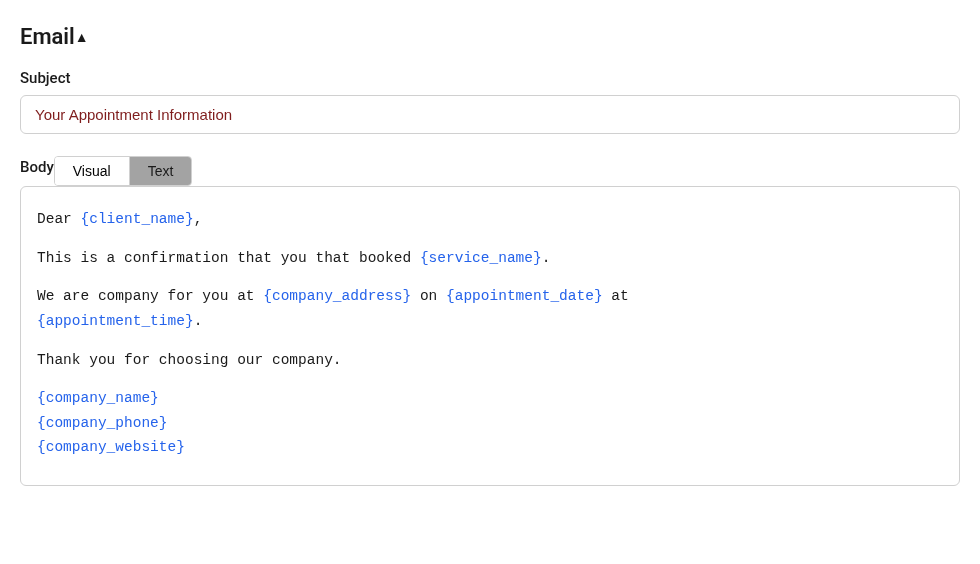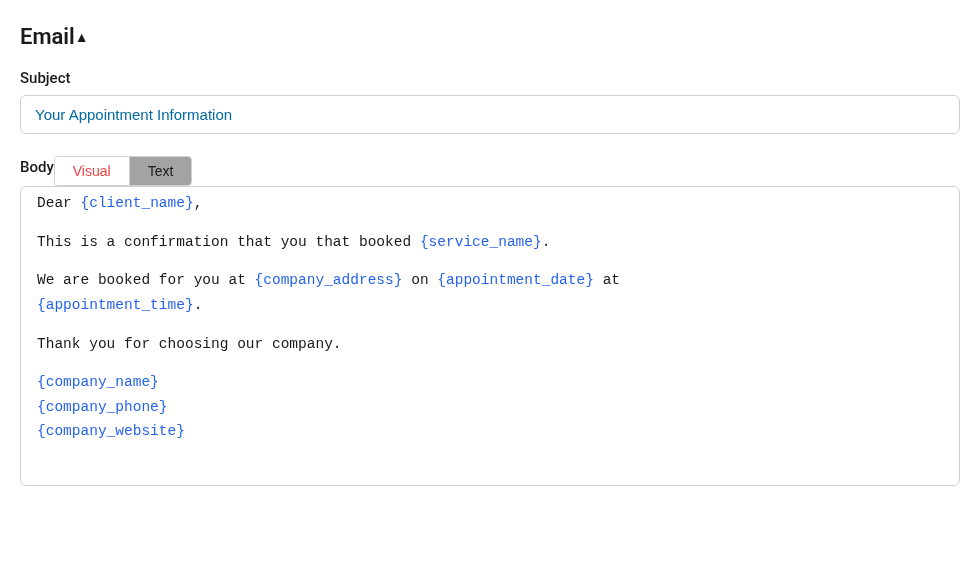--- a/index.html
+++ b/index.html
@@ -42,21 +42,21 @@
       color: #1a1a1a;
       margin-bottom: 8px;
     }
 
     .subject-input {
       width: 100%;
       border: 1px solid #d0d0d0;
       border-radius: 6px;
       padding: 10px 14px;
       font-size: 15px;
-      color: #0369a1;
+      color: #7f1d1d;
       outline: none;
       background: #fff;
       margin-bottom: 22px;
     }
 
     .body-header {
       display: flex;
       align-items: center;
       margin-bottom: 0px;
     }
@@ -64,41 +64,41 @@
     .body-tabs {
       display: flex;
       border: 1px solid #d0d0d0;
       border-radius: 4px;
       overflow: hidden;
     }
 
     .body-tab {
       padding: 6px 18px;
       font-size: 14px;
-      color: #ef4444;
+      color: #000000;
       cursor: pointer;
       background: #fff;
       border: none;
       outline: none;
     }
 
     .body-tab:first-child {
       border-right: 1px solid #d0d0d0;
     }
 
     .body-tab.active {
       background: #a3a3a3;
       font-weight: 500;
       color: #1a1a1a;
     }
 
     .body-editor {
       border: 1px solid #d0d0d0;
       border-radius: 6px;
-      padding: 4px 16px 20px 16px;
+      padding: 20px 16px 20px 16px;
       font-family: 'Courier New', Courier, monospace;
       font-size: 14.5px;
       line-height: 1.7;
       color: #1a1a1a;
       background: #fff;
       min-height: 300px;
     }
 
     .body-paragraph {
       margin-bottom: 14px;
@@ -148,21 +148,21 @@
 
     <div class="body-paragraph">
       <span>Dear </span><span class="template-var">{client_name}</span><span>,</span>
     </div>
 
     <div class="body-paragraph">
       <span>This is a confirmation that you that booked </span><span class="template-var">{service_name}</span><span>.</span>
     </div>
 
     <div class="body-paragraph">
-      <span>We are booked for you at </span><span class="template-var">{company_address}</span><span> on </span><span class="template-var">{appointment_date}</span><span> at</span><br>
+      <span>We are company for you at </span><span class="template-var">{company_address}</span><span> on </span><span class="template-var">{appointment_date}</span><span> at</span><br>
       <span class="template-var">{appointment_time}</span><span>.</span>
     </div>
 
     <div class="body-paragraph">
       <span>Thank you for choosing our company.</span>
     </div>
 
     <div class="signature-block">
       <span class="signature-line template-var">{company_name}</span>
       <span class="signature-line template-var">{company_phone}</span>

